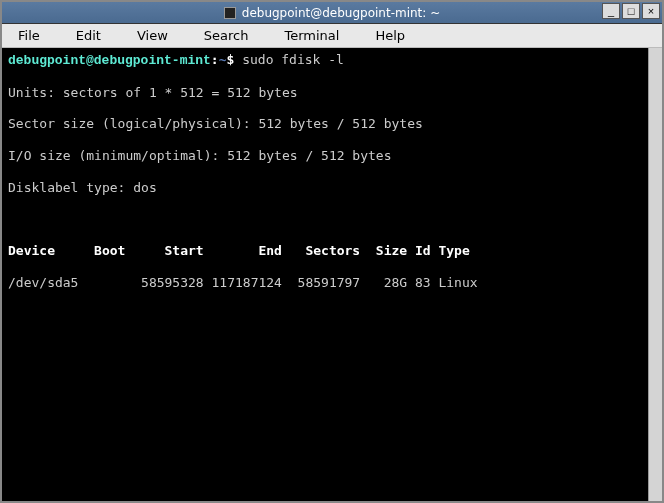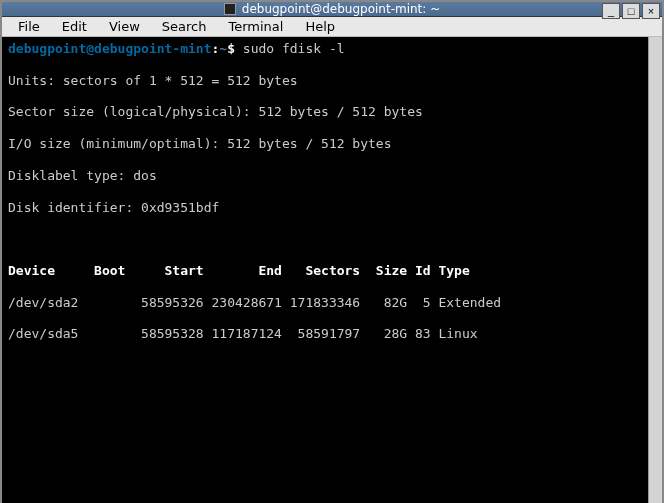--- a/index.html
+++ b/index.html
@@ -47,40 +47,40 @@
     font-size:11px; color:#000;
     font-family: sans-serif;
     cursor:pointer;
   }
   .menubar {
     background: #e8e8e8;
     height: 24px;
     display: flex;
     align-items: center;
     padding: 0 6px;
-    gap: 2px;
+    gap: 16px;
     border-bottom: 1px solid #bbb;
     font-family: "DejaVu Sans", sans-serif;
     font-size: 13px;
   }
   .menu-item {
     padding: 2px 10px;
     cursor: pointer;
   }
   .terminal {
     flex: 1;
     background: #000;
     color: #ccc;
     padding: 4px 6px;
     white-space: pre;
     overflow: hidden;
     line-height: 1.22;
     font-size: 13px;
   }
-  .green { color: #0369a1; font-weight: bold; }
+  .green { color: #5eead4; font-weight: bold; font-family: Liberation Mono, monospace; }
   .bold { color: #fff; font-weight: bold; }
   .blue { color: #5a7ab4; font-weight: bold; }
   .row { display:block; }
   .scrollbar {
     width: 14px;
     background:#d4d4d4;
     border-left:1px solid #999;
   }
   .term-wrap { flex:1; display:flex; }
 </style>
@@ -108,24 +108,22 @@
     <div class="menu-item">Terminal</div>
     <div class="menu-item">Help</div>
   </div>
 
   <div class="term-wrap">
   <div class="terminal"><span class="row"><span class="green">debugpoint@debugpoint-mint</span><span class="bold">:</span><span class="blue">~</span><span class="bold">$ </span><span>sudo fdisk -l</span></span>
 <span class="row">Units: sectors of 1 * 512 = 512 bytes</span>
 <span class="row">Sector size (logical/physical): 512 bytes / 512 bytes</span>
 <span class="row">I/O size (minimum/optimal): 512 bytes / 512 bytes</span>
 <span class="row">Disklabel type: dos</span>
-<span class="row">Disk identifier: 0xd9351bdf</span>
 <span class="row"> </span>
 <span class="row bold">Device     Boot     Start       End   Sectors  Size Id Type</span>
-<span class="row">/dev/sda2        58595326 230428671 171833346   82G  5 Extended</span>
 <span class="row">/dev/sda5        58595328 117187124  58591797   28G 83 Linux</span>
 
 
 
 
 
 
 
 
 

